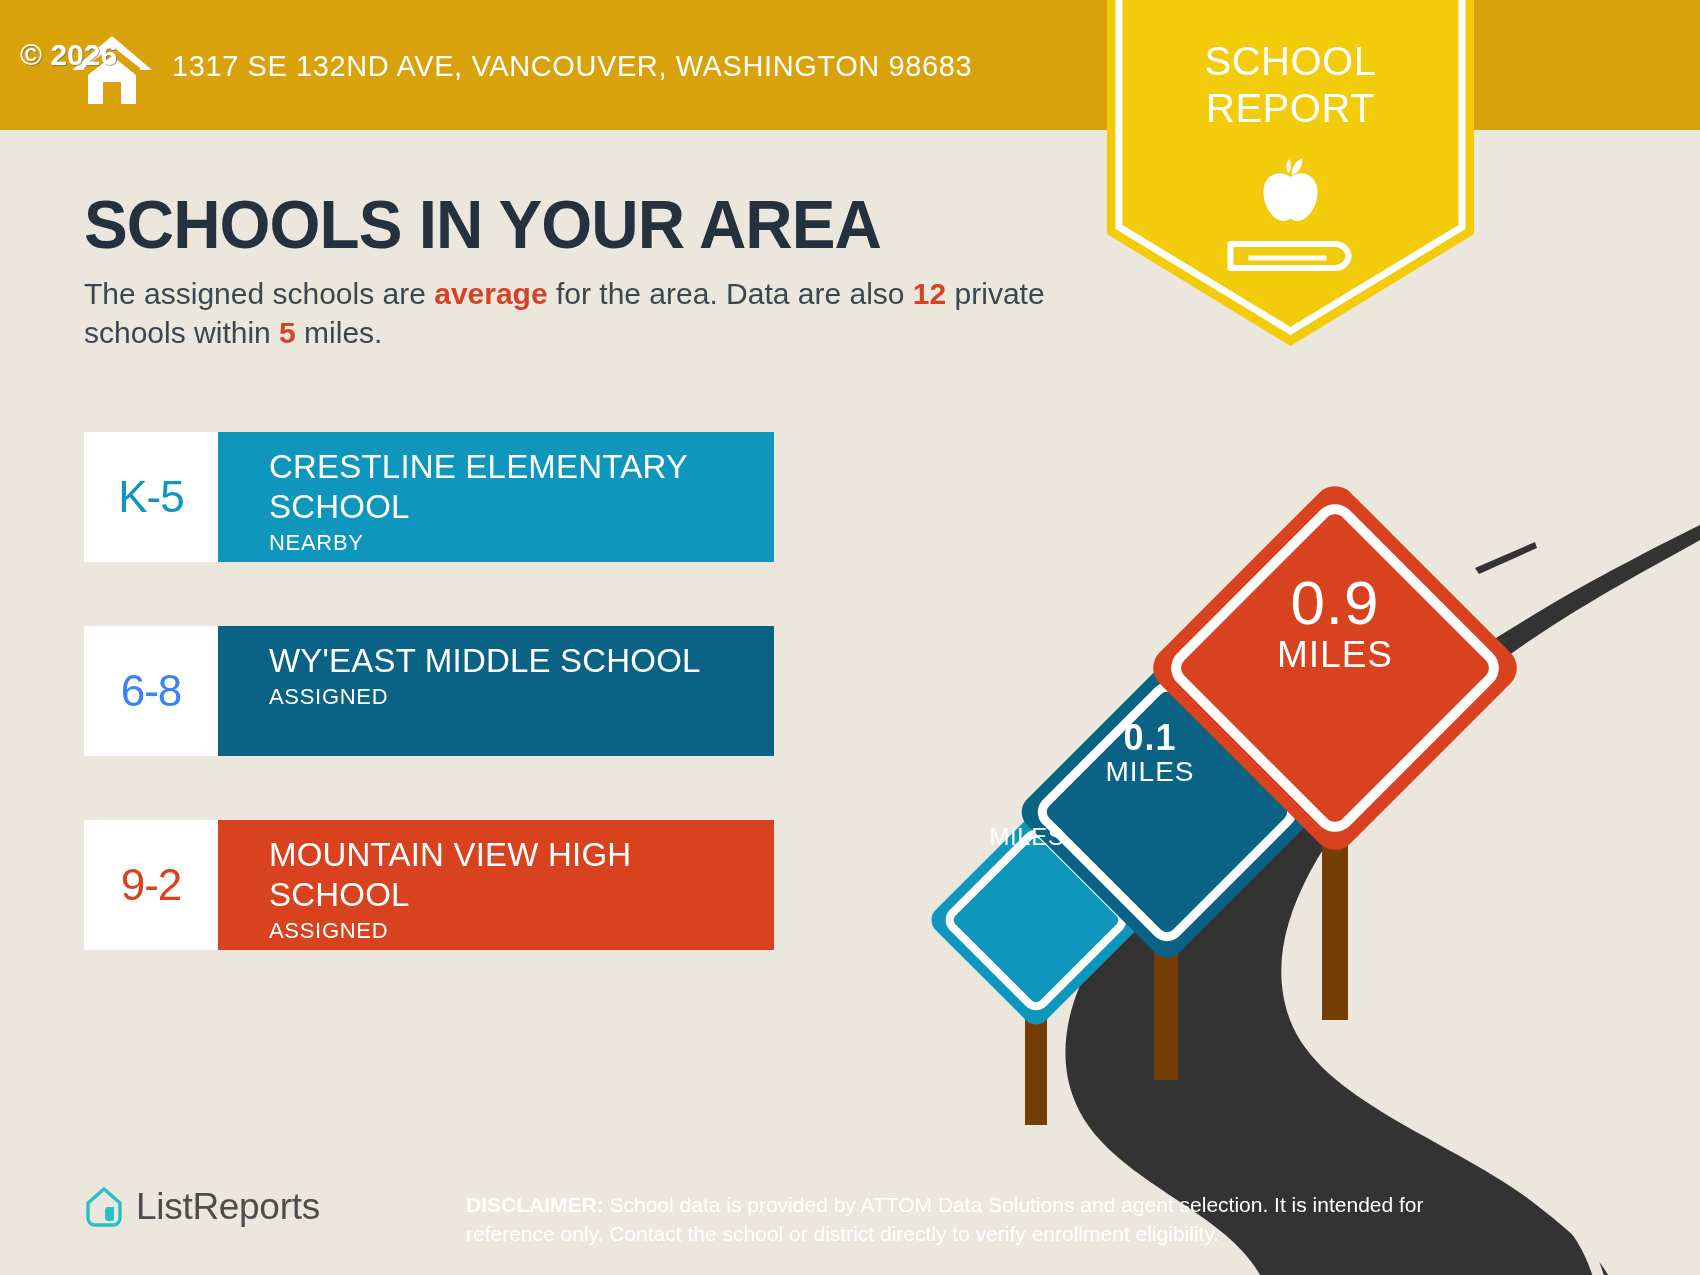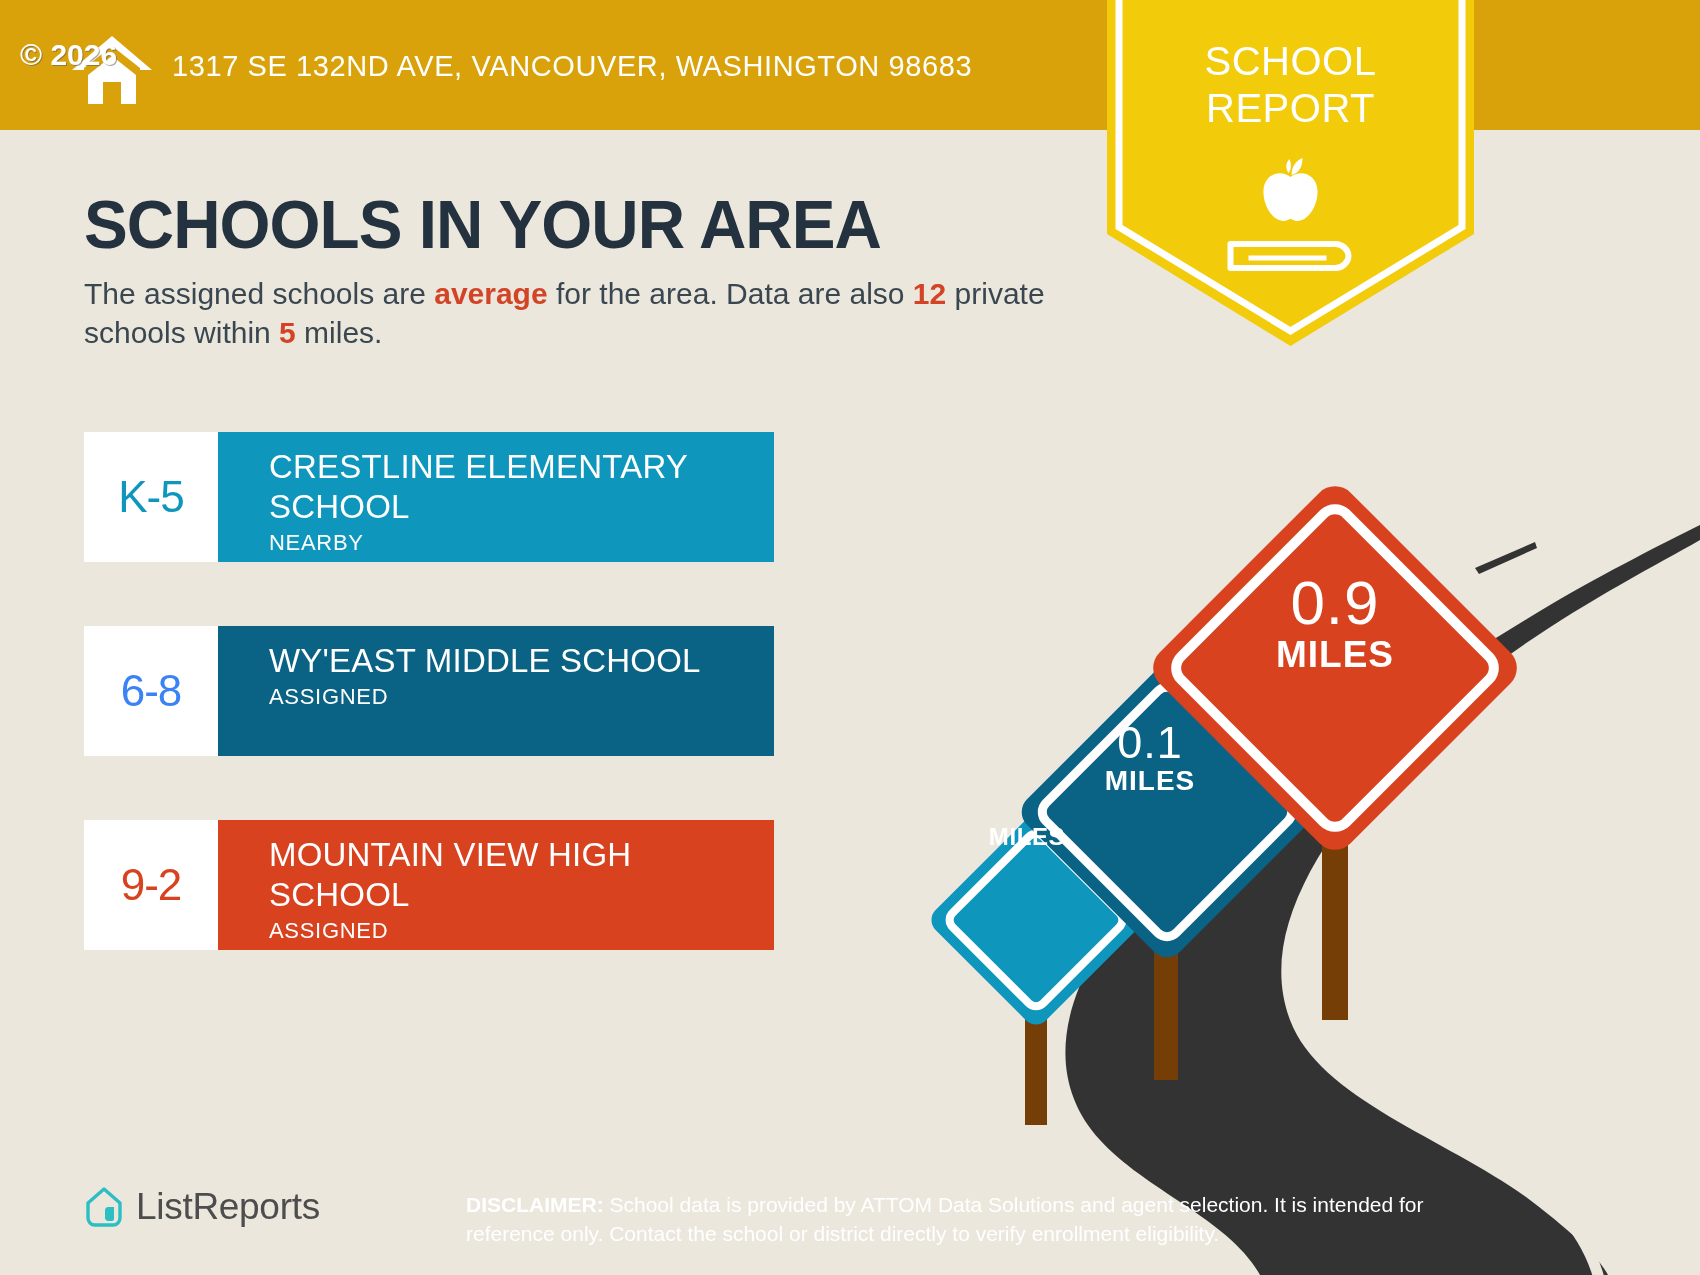--- a/index.html
+++ b/index.html
@@ -180,29 +180,29 @@
     color: #ffffff;
     font-family: "Liberation Sans", sans-serif;
     line-height: 1;
   }
   .sign-label .num {
     display: block;
     font-weight: normal;
   }
   .sign-label .unit {
     display: block;
-    font-weight: bold;
+    font-weight: normal;
   }
 
   .sign-big { left: 290px; top: 152px; width: 230px; }
   .sign-big .num  { font-size: 62px; letter-spacing: 1px; }
   .sign-big .unit { font-size: 37px; letter-spacing: 1px; margin-top: 2px; }
 
   .sign-mid { left: 130px; top: 300px; width: 180px; }
-  .sign-mid .num  { font-size: 45px; letter-spacing: 1px; }
+  .sign-mid .num  { font-size: 36px; letter-spacing: 1px; font-weight: bold; }
   .sign-mid .unit { font-size: 28px; letter-spacing: 1px; margin-top: 2px; }
 
   .sign-small { left: 22px; top: 405px; width: 150px; }
   .sign-small .num  { font-size: 0px; height: 0px; }
   .sign-small .unit { font-size: 24px; letter-spacing: 0.6px; }
 
   
   .footer-logo {
     position: absolute;
     left: 84px;

